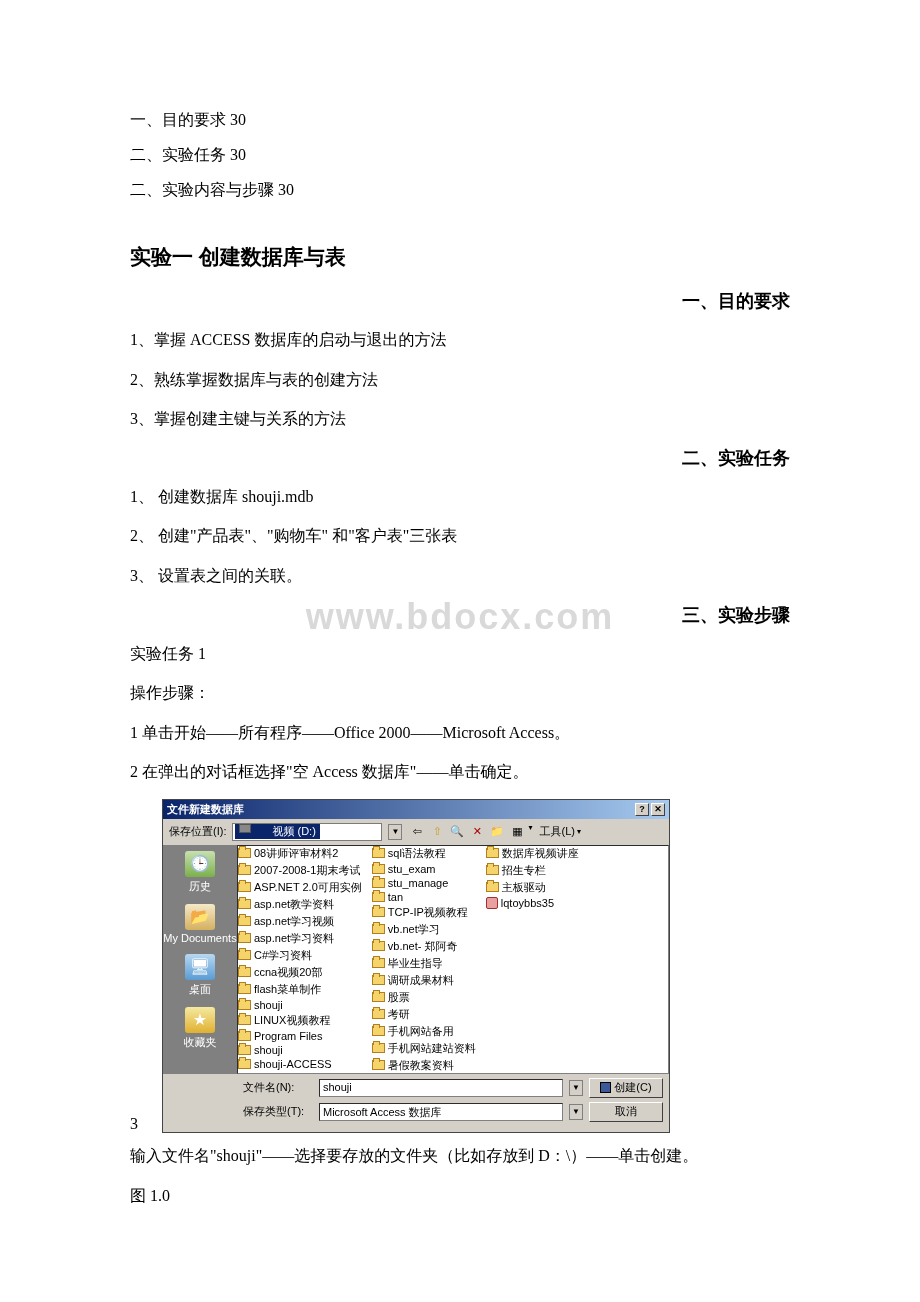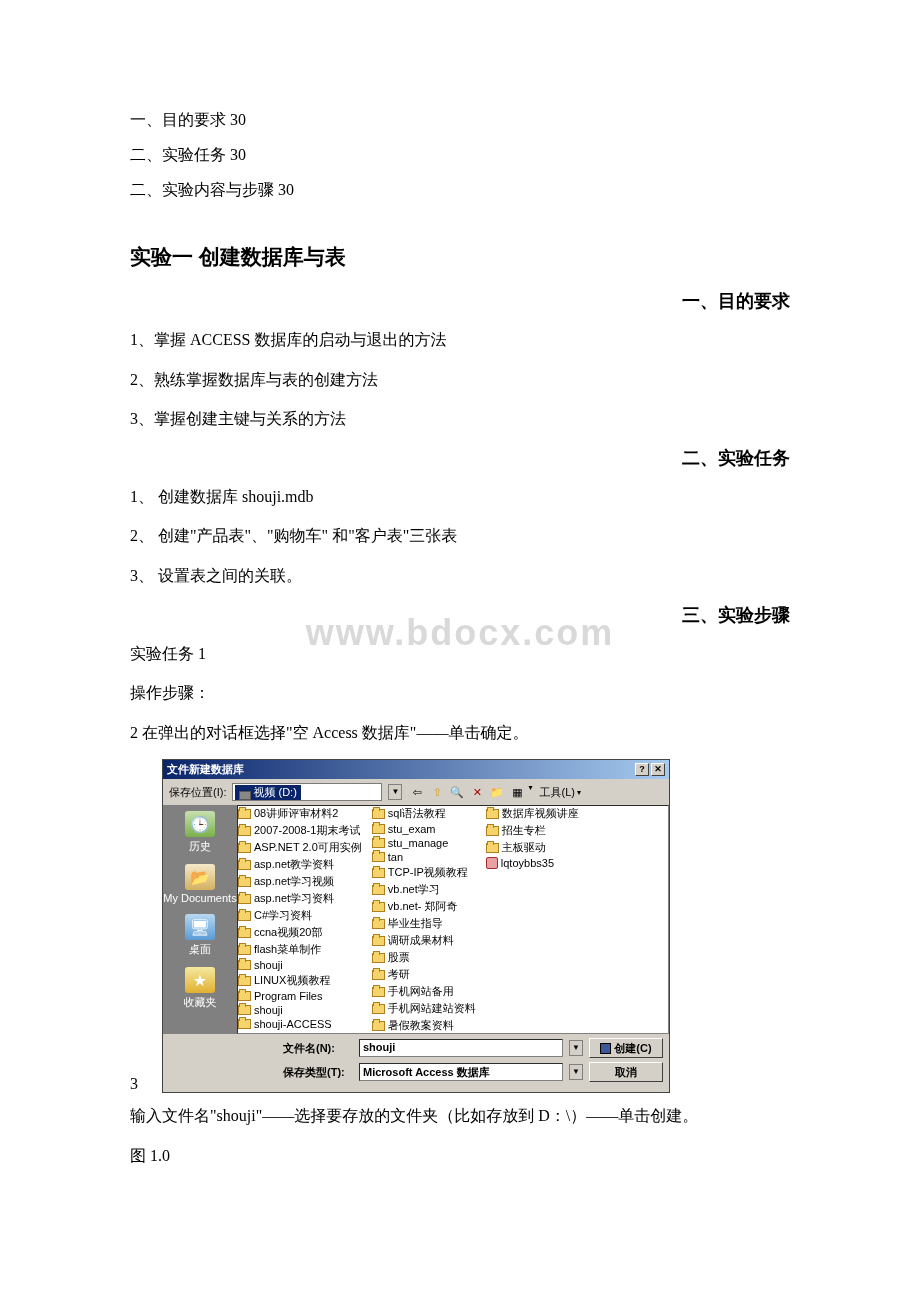--- a/index.html
+++ b/index.html
@@ -35,21 +35,21 @@
     font-family: "SimHei","黑体",sans-serif;
     margin: 1px 0 14px 0;
   }
   .p {
     margin: 0 0 14px 0;
     font-size: 16px;
     line-height: 1.6;
   }
   .watermark {
     position: absolute;
-    top: 612px;
+    top: 596px;
     width: 100%;
     text-align: center;
     font-size: 36px;
     color: #d9d9d9;
     font-family: Arial, sans-serif;
     letter-spacing: 2px;
     pointer-events: none;
     font-weight: bold;
   }
   
@@ -81,21 +81,21 @@
   }
   .dlg-row {
     display:flex; align-items:center; padding:4px 6px; gap:6px;
   }
   .dlg-label { white-space: nowrap; }
   .dlg-combo {
     background:#fff; border:1px solid #7b7b7b; height:18px;
     display:flex; align-items:center; padding:0 2px; gap:4px;
   }
   .dlg-combo-sel {
-    background:#0a246a; color:#fff; padding:0 4px; display:flex; align-items:flex-end; gap:2px;
+    background:#0a246a; color:#fff; padding:0 4px; display:flex; align-items:flex-start; gap:21px;
   }
   .drv-icon { width:12px; height:9px; background:#888; border:1px solid #555; display:inline-block; }
   .dd-btn { width:14px; height:16px; background:#d4d0c8; border:1px solid #808080; text-align:center; font-size:8px; line-height:14px; }
   .tb { display:flex; gap:2px; }
   .tb-btn { width:18px; height:18px; background:#d4d0c8; border:1px solid #d4d0c8; display:flex; align-items:center; justify-content:center; font-size:11px; }
   .dlg-body { display:flex; }
   .places {
     width:74px; background:#808080; padding:6px 0; display:flex; flex-direction:column; align-items:center; gap:10px;
   }
   .place { color:#fff; font-size:11px; text-align:center; }
@@ -106,21 +106,21 @@
   .ico-fav  { background:linear-gradient(#f5e9a0,#e0b030); }
   .files {
     flex:1; background:#fff; border:1px inset #808080; 
     display:flex; gap:10px; min-height:190px;
   }
   .file-col { display:flex; flex-direction:column; gap:2px; }
   .file-item { display:flex; align-items:center; gap:3px; white-space:nowrap; font-size:11px; }
   .folder-ico { width:13px; height:10px; background:#f5d46c; border:1px solid #b08020; display:inline-block; position:relative; }
   .folder-ico:before { content:""; position:absolute; top:-3px; left:0; width:5px; height:3px; background:#f5d46c; border:1px solid #b08020; border-bottom:none; }
   .db-ico { width:12px; height:12px; display:inline-block; border:1px solid #a03030; background:#e8a0a0; border-radius:2px; }
-  .dlg-bottom { padding:4px 6px 6px 120px;font-weight:bold; }
+  .dlg-bottom { padding:4px 6px 6px 80px; }
   .dlg-brow { display:flex; align-items:center; gap:6px; margin-bottom:4px; }
   .dlg-input { flex:1; background:#fff; border:1px inset #808080; height:18px; padding:1px 3px; font-size:11px; }
   .dlg-btn {
     width:74px; height:20px; background:#d4d0c8;
     border:1px solid #fff; border-right-color:#404040; border-bottom-color:#404040;
     font-size:11px; display:flex; align-items:center; justify-content:center; gap:3px;
   }
   .save-ico { width:11px; height:11px; background:#3b5998; border:1px solid #000; display:inline-block; }
   .row3 { display:flex; align-items:flex-end; }
   .row3 .num { padding-right:6px; font-size:16px; }
@@ -144,20 +144,21 @@
   <p class="p">3、掌握创建主键与关系的方法</p>
 
   <div class="h-sub">二、实验任务</div>
   <p class="p">1、 创建数据库 shouji.mdb</p>
   <p class="p">2、 创建"产品表"、"购物车" 和"客户表"三张表</p>
   <p class="p">3、 设置表之间的关联。</p>
 
   <div class="h-sub">三、实验步骤</div>
   <p class="p">实验任务 1</p>
   <p class="p">操作步骤：</p>
+  <p class="p">1 单击开始——所有程序——Office 2000——Microsoft Access。</p>
   <p class="p">2 在弹出的对话框选择"空 Access 数据库"——单击确定。</p>
 
   <div class="row3">
     <span class="num">3</span>
 
     <div class="dlg">
       <div class="dlg-title">
         <span>文件新建数据库</span>
         <span class="dlg-title-btns">
           <span class="dlg-title-btn">?</span>

